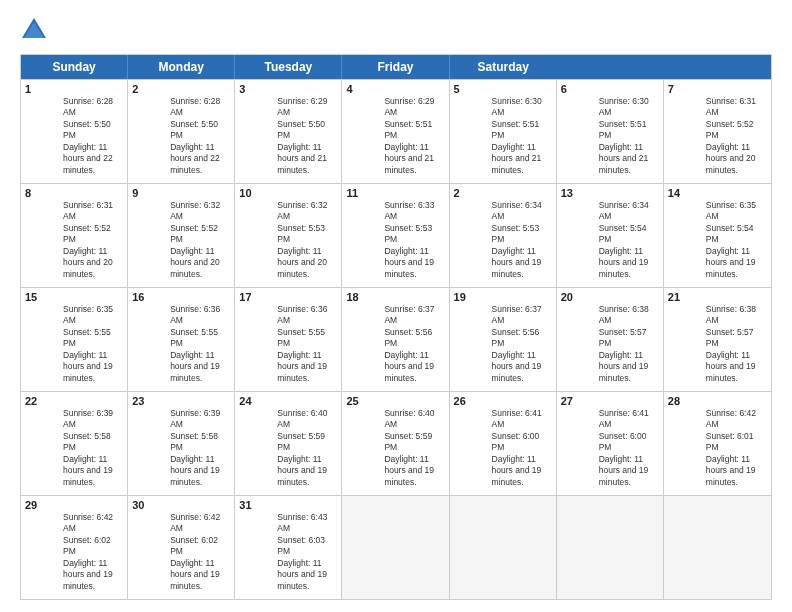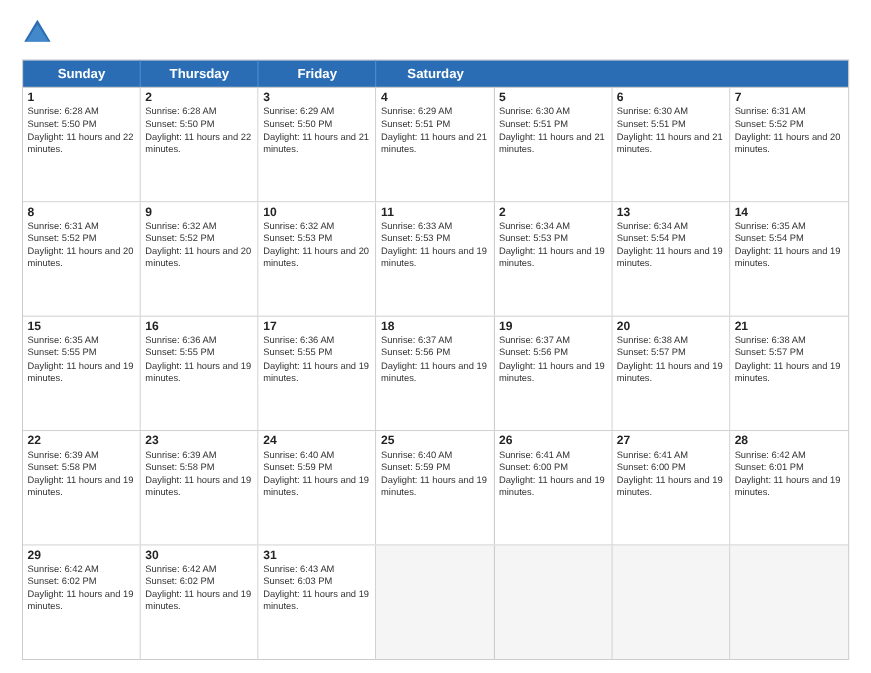--- a/index.html
+++ b/index.html
@@ -106,20 +106,21 @@
     .day-num {
       font-size: 11px;
       font-weight: bold;
       color: #222;
       margin-bottom: 1px;
     }
     .cell-text {
       font-size: 8.5px;
       line-height: 1.35;
       color: #333;
+      margin-left: 38px;
     }
   </style>
 </head>
 <body>
 
 <div class="page">
   <div class="header">
     <div class="logo">
       <svg class="logo-icon" viewBox="0 0 28 28">
         <polygon points="14,2 26,22 2,22" fill="#2a6db5"></polygon>
@@ -132,21 +133,22 @@
     </div>
     <div class="title-block">
       <div class="month-title"></div>
       <div class="location"></div>
     </div>
   </div>
 
   <div class="calendar">
     <div class="cal-header-row">
     <div class="cal-header-cell">Sunday</div>
-        <div class="cal-header-cell">Thursday</div>
+        <div class="cal-header-cell">Monday</div>
+        <div class="cal-header-cell">Tuesday</div>
         <div class="cal-header-cell">Friday</div>
         <div class="cal-header-cell">Saturday</div>
       </div>
     <div class="cal-body">
     <div class="cal-week">
           <div class="cal-cell">
             <div class="day-num">1</div>
             <div class="cell-text" style="white-space: pre-line;">Sunrise: 6:28 AM
 Sunset: 5:50 PM
 Daylight: 11 hours and 22 minutes.</div>

